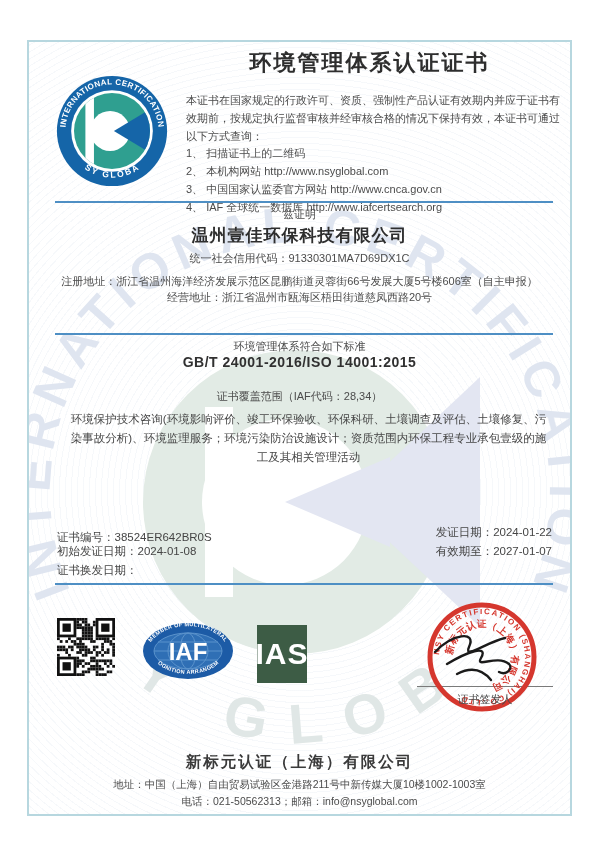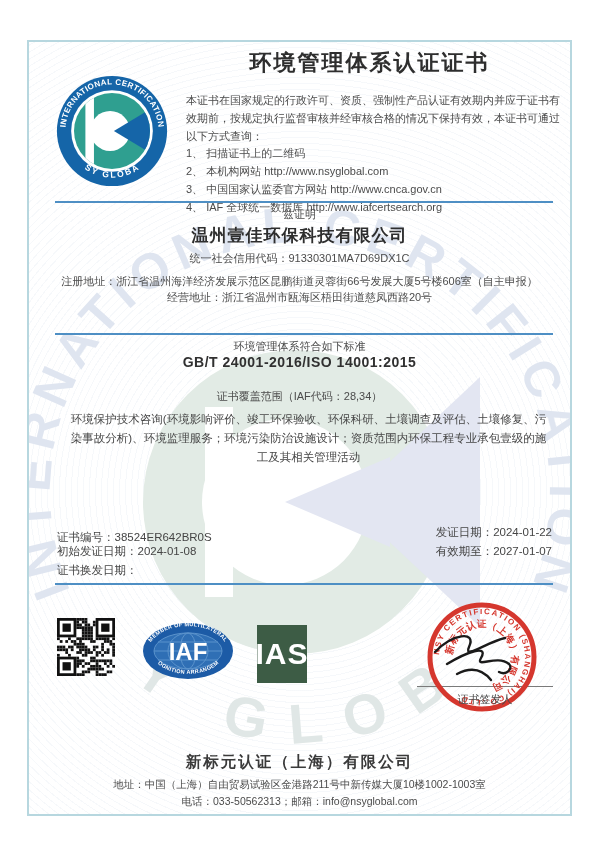--- a/index.html
+++ b/index.html
@@ -333,16 +333,16 @@
       </text>
       <g stroke="#1a1a1a" stroke-width="2.4" fill="none" stroke-linecap="round">
         <path d="M 18,60 C 35,42 60,38 52,55 C 46,68 70,50 88,46"></path>
         <path d="M 30,72 C 50,60 72,52 64,66 C 58,77 80,62 92,72 C 96,76 90,84 82,80"></path>
         <path d="M 40,82 C 55,74 66,78 74,88"></path>
       </g>
     </svg>
 
     <div class="abs ctr footer-co" style="top:710px;">新标元认证（上海）有限公司</div>
     <div class="abs ctr footer-sm" style="top:736px;">地址：中国（上海）自由贸易试验区金港路211号中新传媒大厦10楼1002-1003室</div>
-    <div class="abs ctr footer-sm" style="top:753px;">电话：033-50562313；邮箱：info@nsyglobal.com</div>
+    <div class="abs ctr footer-sm" style="top:753px;">电话：021-50562313；邮箱：info@nsyglobal.com</div>
 
   </div>
 </div>
 
 </body></html>

